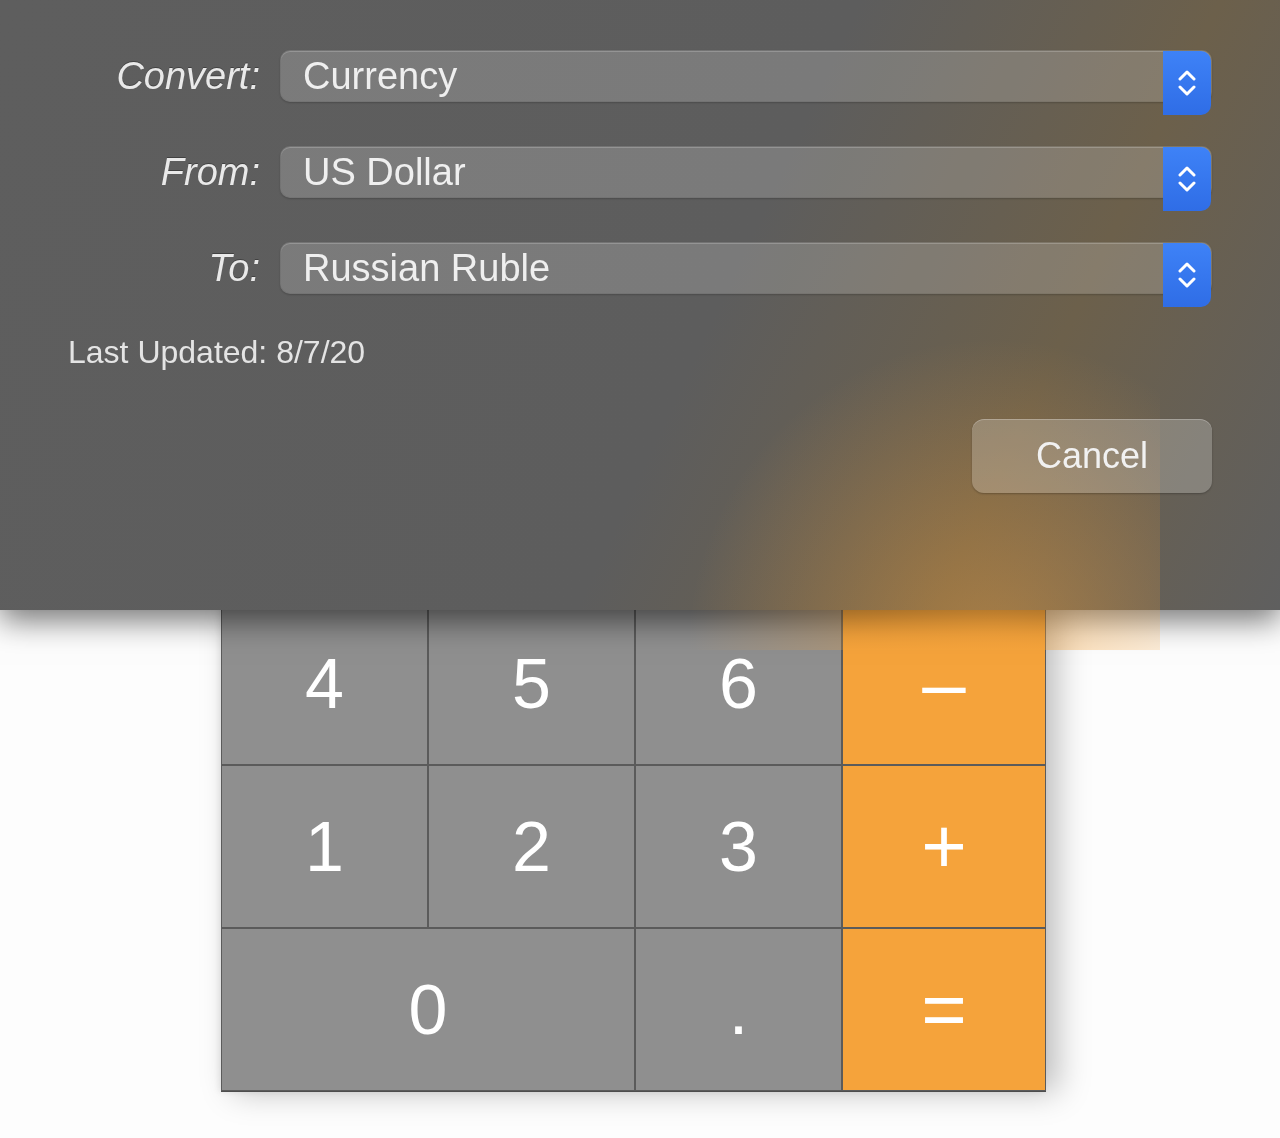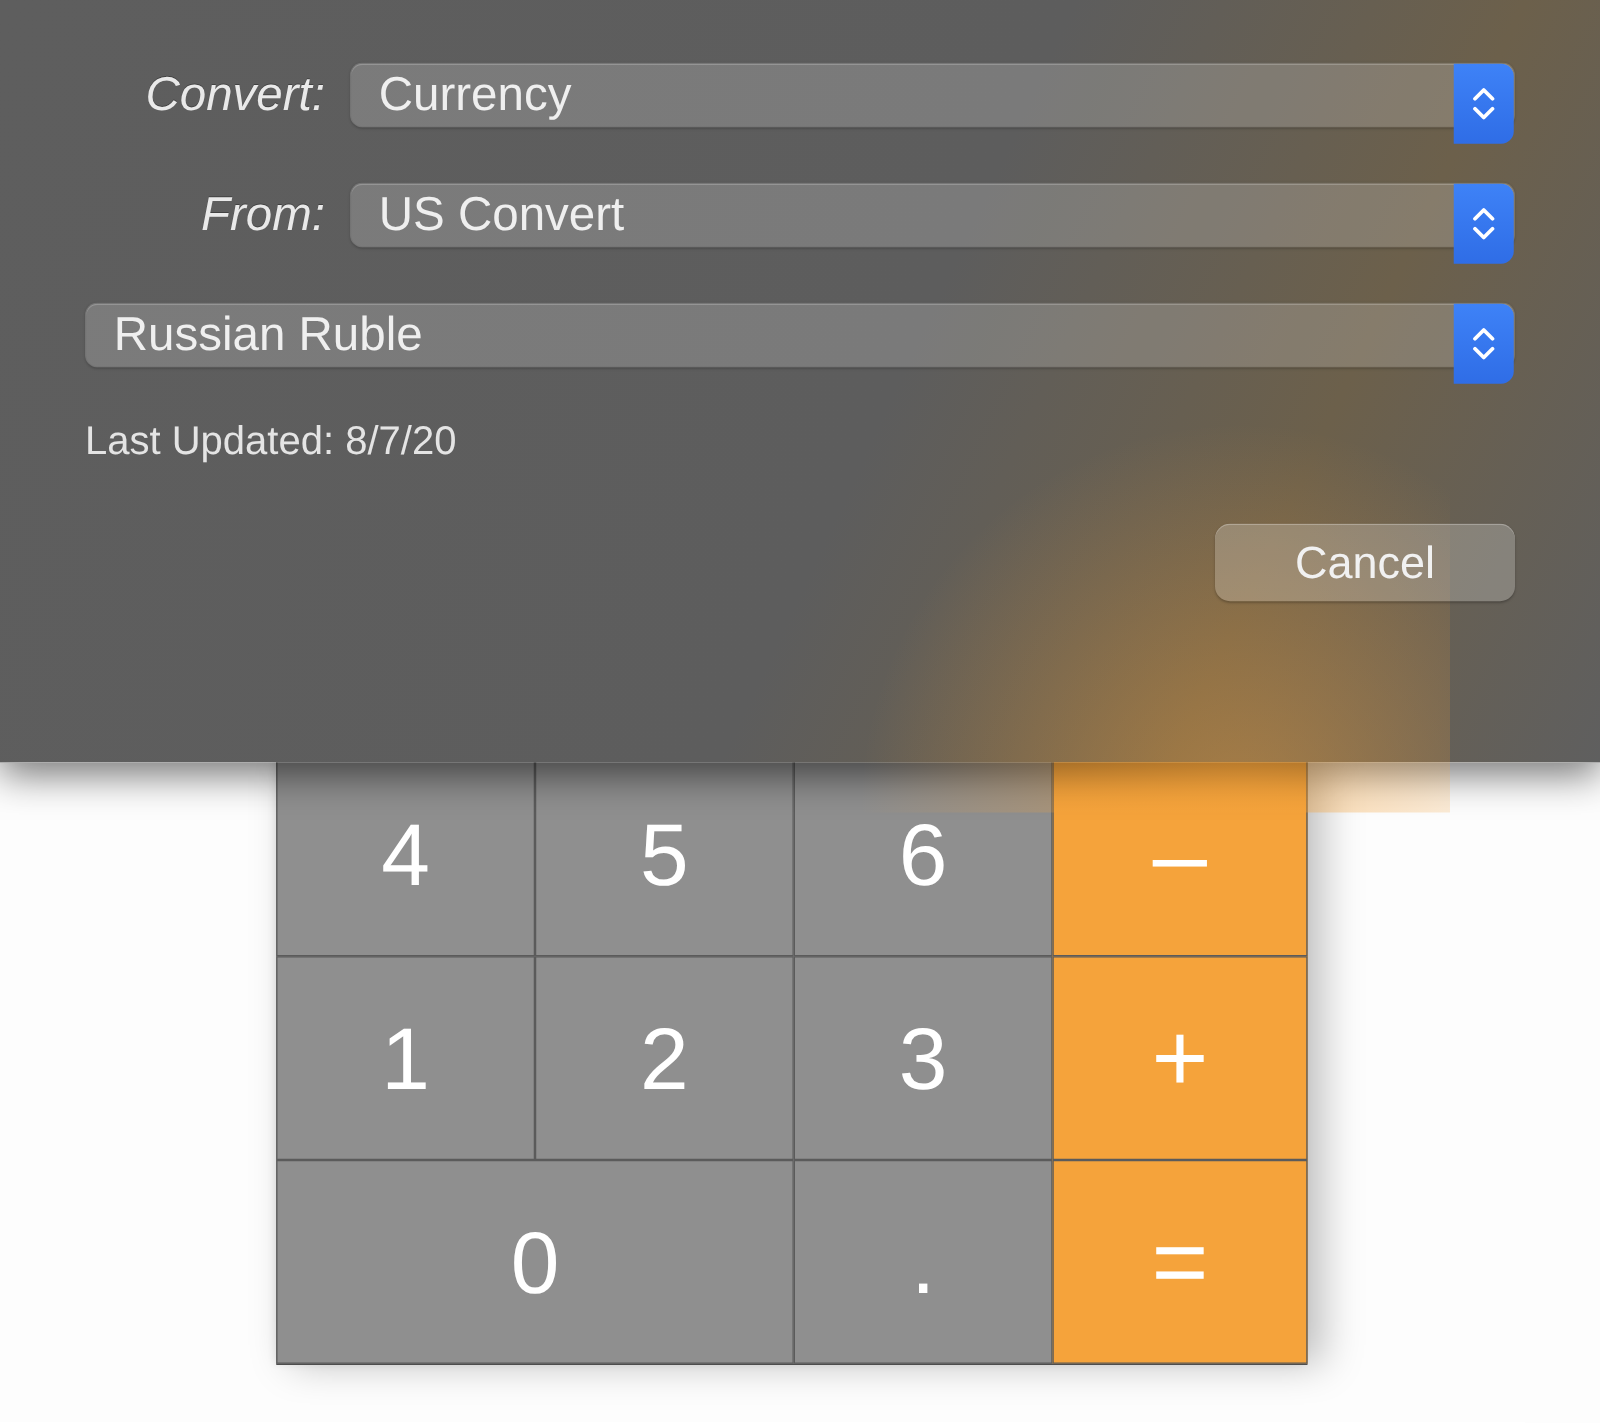--- a/index.html
+++ b/index.html
@@ -178,21 +178,21 @@
     }
 
     
     .actions {
       display: flex;
       justify-content: flex-end;
       gap: 46px;
       margin-top: 48px;
     }
     .btn {
-      height: 62px;
+      height: 74px;
       min-width: 240px;
       padding: 0 44px;
       border-radius: 12px;
       font-size: 36px;
       display: flex;
       align-items: center;
       justify-content: center;
       cursor: pointer;
       border: none;
       font-family: inherit;
@@ -247,33 +247,34 @@
             <svg width="18" height="11" viewBox="0 0 18 11">
                 <path d="M2 2 L9 9 L16 2" fill="none" stroke="#fff" stroke-width="3" stroke-linecap="round" stroke-linejoin="round"></path>
               </svg>
           </span>
         </div>
       </div>
 
       <div class="row">
         <div class="label">From:</div>
         <div class="popup">
-          <span class="value">US Convert</span>
+          <span class="value">US Dollar</span>
           <span class="indicator">
             <svg width="18" height="11" viewBox="0 0 18 11">
                 <path d="M2 9 L9 2 L16 9" fill="none" stroke="#fff" stroke-width="3" stroke-linecap="round" stroke-linejoin="round"></path>
               </svg>
             <svg width="18" height="11" viewBox="0 0 18 11">
                 <path d="M2 2 L9 9 L16 2" fill="none" stroke="#fff" stroke-width="3" stroke-linecap="round" stroke-linejoin="round"></path>
               </svg>
           </span>
         </div>
       </div>
 
       <div class="row">
+        <div class="label">To:</div>
         <div class="popup">
           <span class="value">Russian Ruble</span>
           <span class="indicator">
             <svg width="18" height="11" viewBox="0 0 18 11">
                 <path d="M2 9 L9 2 L16 9" fill="none" stroke="#fff" stroke-width="3" stroke-linecap="round" stroke-linejoin="round"></path>
               </svg>
             <svg width="18" height="11" viewBox="0 0 18 11">
                 <path d="M2 2 L9 9 L16 2" fill="none" stroke="#fff" stroke-width="3" stroke-linecap="round" stroke-linejoin="round"></path>
               </svg>
           </span>

